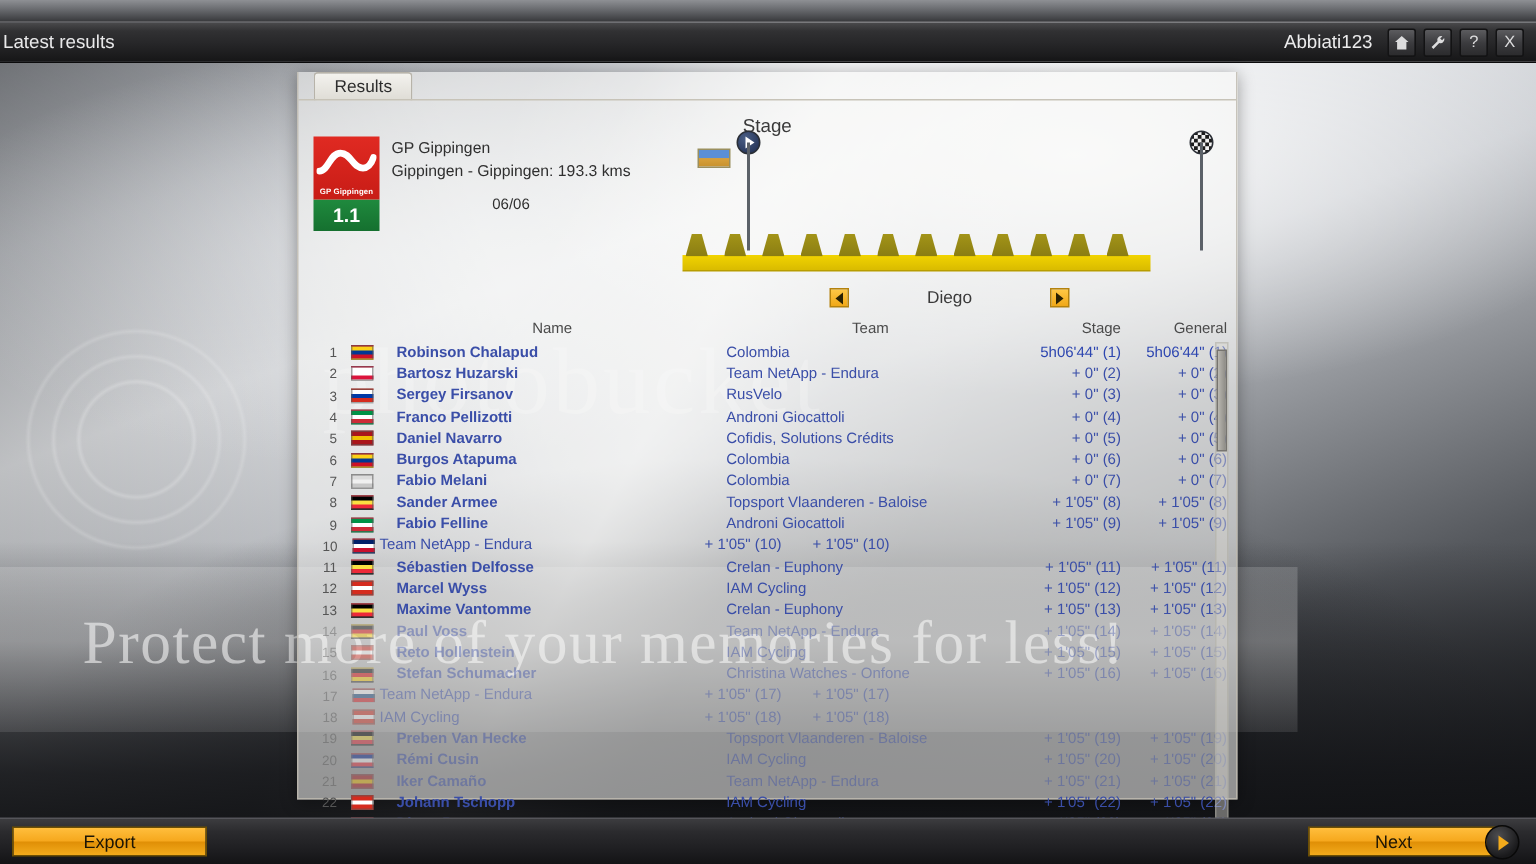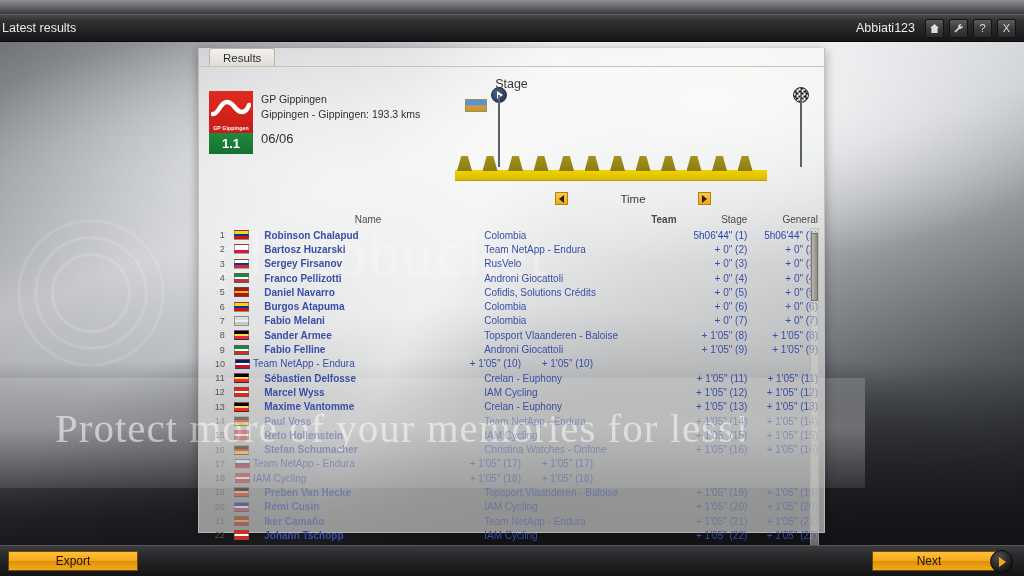--- a/index.html
+++ b/index.html
@@ -120,21 +120,21 @@
     font-size: 5.2px; color: #fff; letter-spacing: .1px; font-weight: bold;
   }
   .logo-green {
     height: 21px; background: linear-gradient(to bottom, #1f8a3e, #15702f);
     display: flex; align-items: center; justify-content: center;
     color: #fff; font-size: 13px; font-weight: bold;
   }
   .race-info { padding-top: 1px; }
   .race-name { font-size: 10.5px; color: #2f2f2f; line-height: 1.45; }
   .race-route { font-size: 10.5px; color: #2f2f2f; line-height: 1.45; }
-  .race-date { font-size: 13px; color: #2f2f2f; margin-top: 9px; }
+  .race-date { font-size: 10px; color: #2f2f2f; margin-top: 9px; text-align: center; }
 
   
   .profile { position: absolute; left: 248px; top: 18px; width: 372px; height: 120px; }
   .flag-chip {
     position: absolute; left: 18px; top: 14px; width: 22px; height: 13px;
     border: 1px solid #9a8f5f;
     background: linear-gradient(to bottom, #5b8fd6 0%, #5b8fd6 46%, #d8a03a 52%, #c8922f 100%);
   }
   .marker { position: absolute; width: 16px; }
   .marker .stem {
@@ -180,21 +180,21 @@
   .nav-prev i { border-right: 5px solid #2a2102; }
   .nav-next i { border-left: 5px solid #2a2102; }
   .time-label { font-size: 11.5px; color: #3a3a3a; }
 
   
   .table { position: absolute; left: 8px; top: 140px; width: 611px; }
   .thead { display: flex; font-size: 10px; color: #4a4a4a; height: 18px; align-items: flex-end; }
   .th-rank { width: 24px; }
   .th-flag { width: 22px; }
   .th-name { width: 236px; text-align: center; }
-  .th-team { width: 196px; text-align: right; font-weight: bold; }
+  .th-team { width: 196px; text-align: center; }
   .th-stage { width: 72px; text-align: right; }
   .th-gen { width: 72px; text-align: right; }
 
   .rows { position: relative; margin-top: 3px; }
   .row { display: flex; align-items: center; height: 14.3px; font-size: 10px; }
   .row.faded { opacity: 0.42; }
   .c-rank { width: 24px; text-align: right; padding-right: 6px; color: #555; font-size: 9px; }
   .c-flag { width: 22px; display: flex; justify-content: center; }
   .flag { width: 15px; height: 10px; border: 1px solid rgba(90,90,90,0.55); display: block; }
   .c-name { width: 236px; padding-left: 12px; color: #3a4ea8; font-weight: bold; }
@@ -331,21 +331,21 @@
             <div class="hill" style="left: 214px;"></div>
             <div class="hill" style="left: 239.5px;"></div>
             <div class="hill" style="left: 265px;"></div>
             <div class="hill" style="left: 290.5px;"></div>
           </div>
 
         <div class="time-nav">
           <div class="nav-btn nav-prev">
               <i></i>
             </div>
-          <div class="time-label">Time</div>
+          <div class="time-label">Diego</div>
           <div class="nav-btn nav-next">
               <i></i>
             </div>
         </div>
       </div>
 
       <div class="table">
         <div class="thead">
           <div class="th-rank"></div>
           <div class="th-flag"></div>

